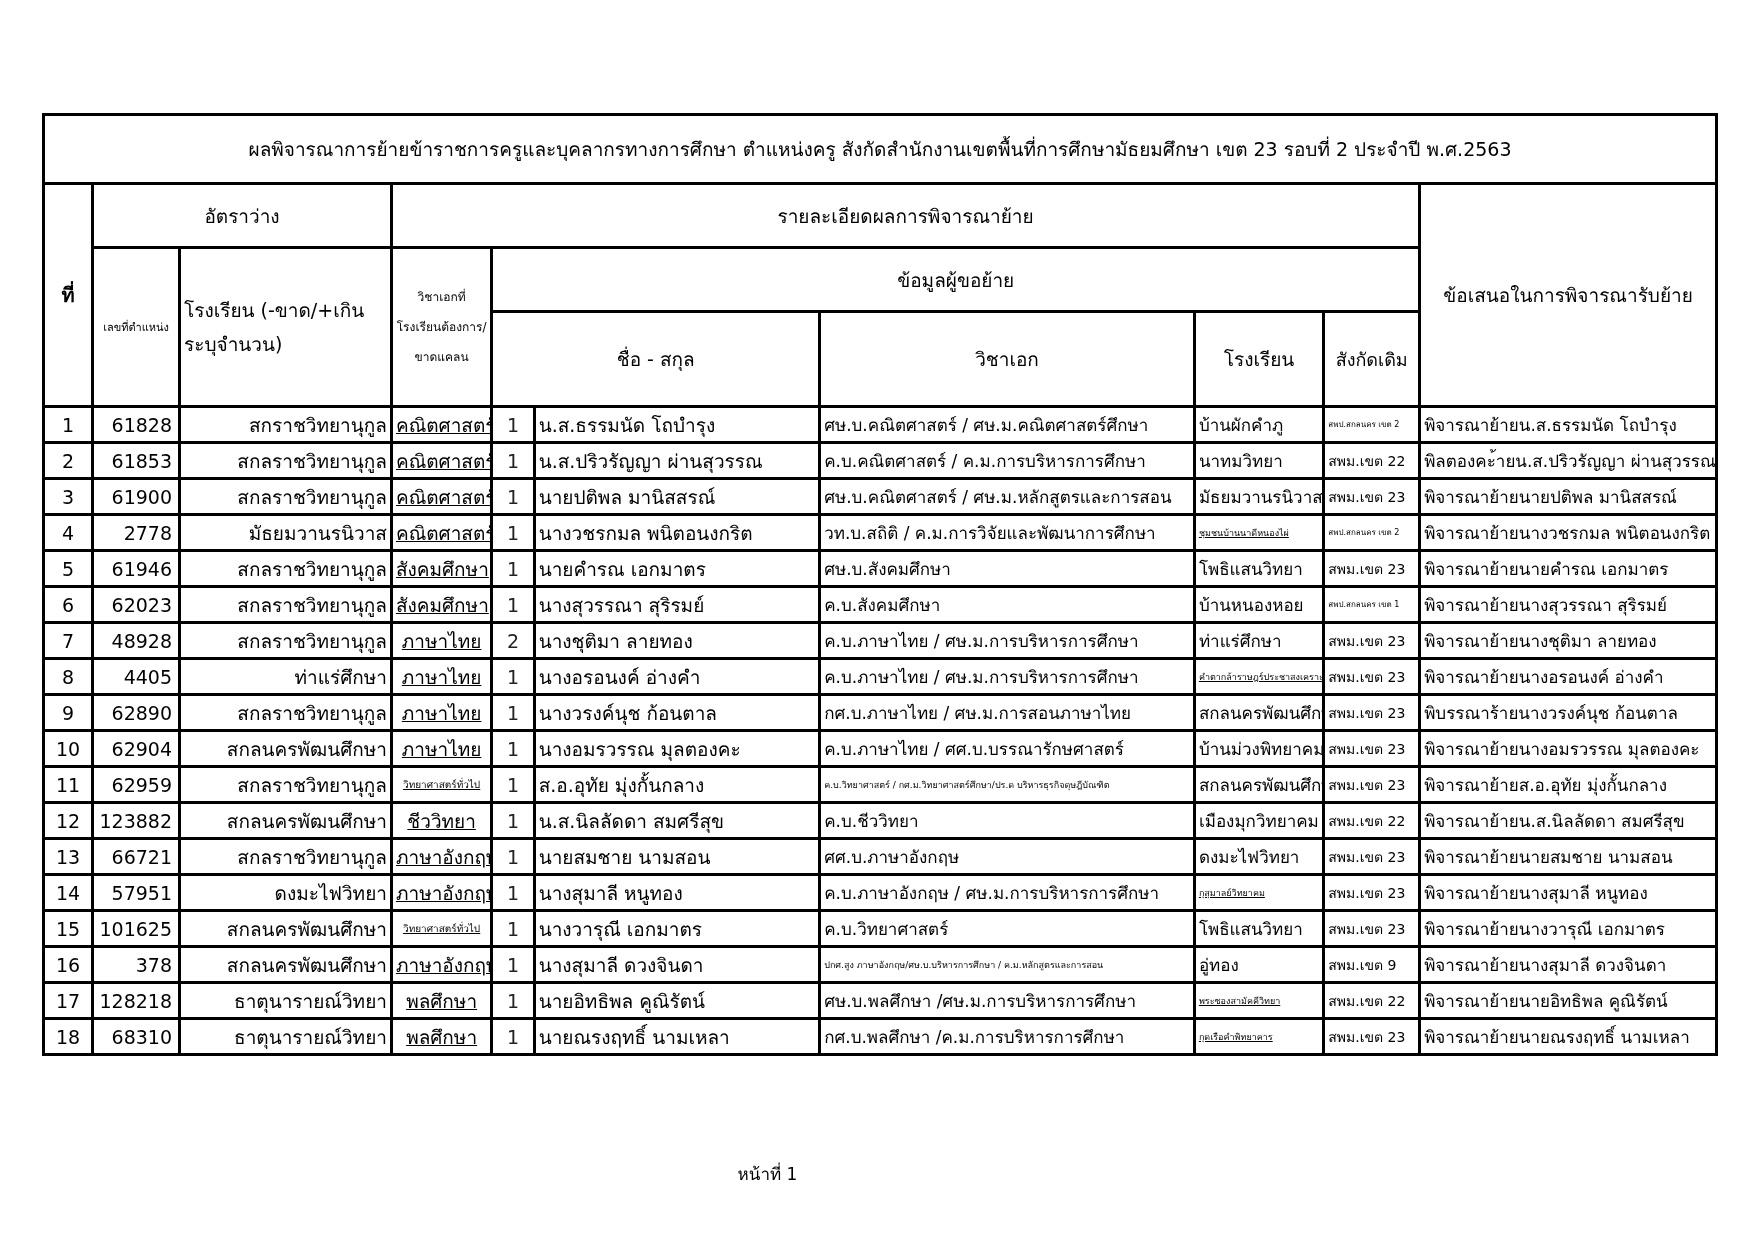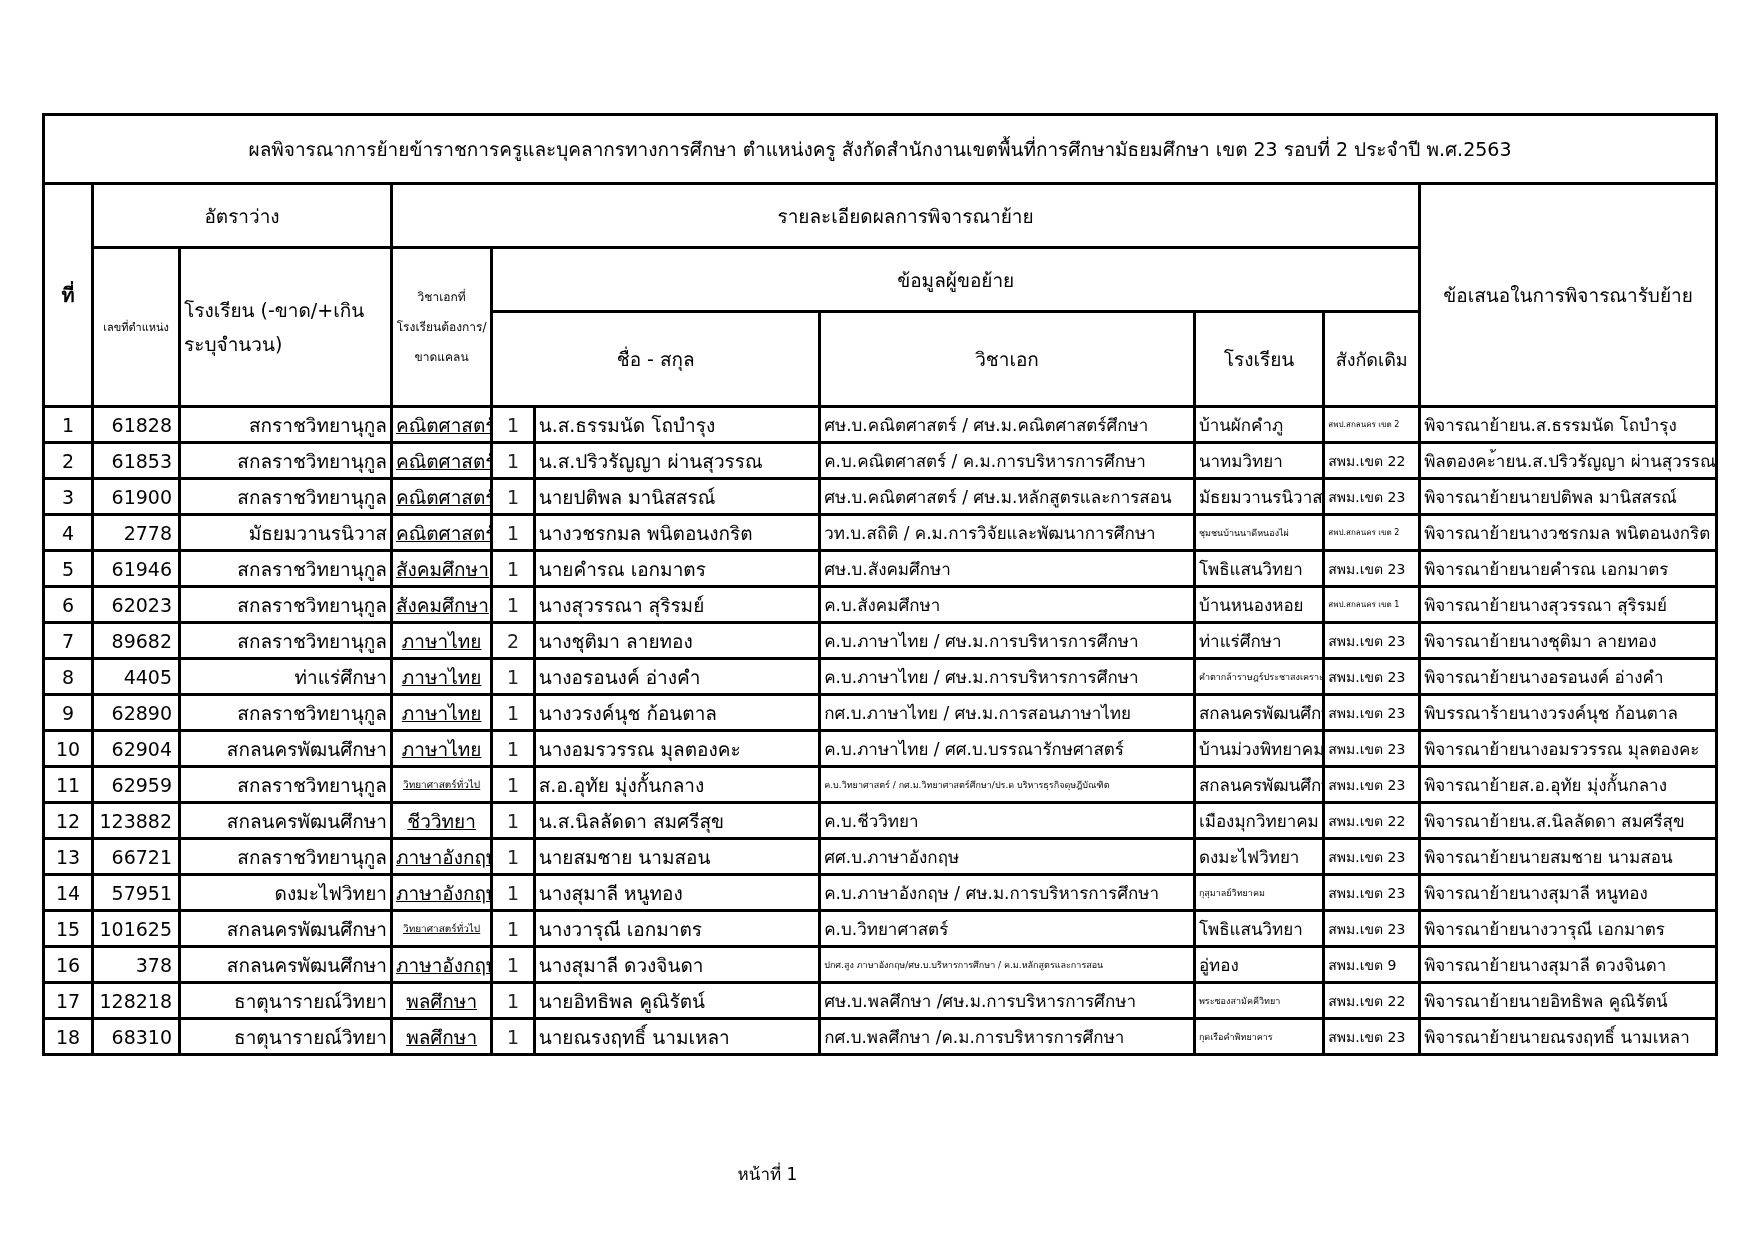--- a/index.html
+++ b/index.html
@@ -15,21 +15,21 @@
   .c-no { text-align: center; }
   .c-pos { text-align: right; padding-right: 6px !important; }
   .c-school { text-align: right; font-size: 19px; }
   .c-major { font-size: 14px; font-weight: bold; text-align: center; text-decoration: underline; }
   .c-major.sm { font-size: 10px; font-weight: normal; }
   .c-count { text-align: center; font-weight: 300; color: #222; }
   .c-name { font-weight: 300; }
   .c-degree { font-weight: 300; font-size: 17px !important; }
   .c-degree.sm { font-size: 9px !important; }
   .c-fromschool { font-size: 17px !important; font-weight: 300; }
-  .c-fromschool.sm { font-size: 9px !important; }
+  .c-fromschool.sm { font-size: 9px !important; text-decoration: underline; }
   .c-aff { font-size: 14px !important; font-weight: 300; }
   .c-aff.sm { font-size: 8px !important; }
   .c-result { font-weight: bold; font-size: 17px !important; }
   .page-footer { position: absolute; left: 0; width: 1535px; top: 1160px; text-align: center; font-size: 17px; }
 </style>
 </head>
 <body>
 
 <table class="doc-table">
   <colgroup>
@@ -135,21 +135,21 @@
         <td class="c-major">สังคมศึกษา</td>
         <td class="c-count">1</td>
         <td class="c-name">นางสุวรรณา สุริรมย์</td>
         <td class="c-degree">ค.บ.สังคมศึกษา</td>
         <td class="c-fromschool">บ้านหนองหอย</td>
         <td class="c-aff sm">สพป.สกลนคร เขต 1</td>
         <td class="c-result">พิจารณาย้ายนางสุวรรณา สุริรมย์</td>
       </tr>
       <tr class="row">
         <td class="c-no">7</td>
-        <td class="c-pos">89682</td>
+        <td class="c-pos">48928</td>
         <td class="c-school">สกลราชวิทยานุกูล</td>
         <td class="c-major">ภาษาไทย</td>
         <td class="c-count">2</td>
         <td class="c-name">นางชุติมา  ลายทอง</td>
         <td class="c-degree">ค.บ.ภาษาไทย / ศษ.ม.การบริหารการศึกษา</td>
         <td class="c-fromschool">ท่าแร่ศึกษา</td>
         <td class="c-aff">สพม.เขต 23</td>
         <td class="c-result">พิจารณาย้ายนางชุติมา  ลายทอง</td>
       </tr>
       <tr class="row">

